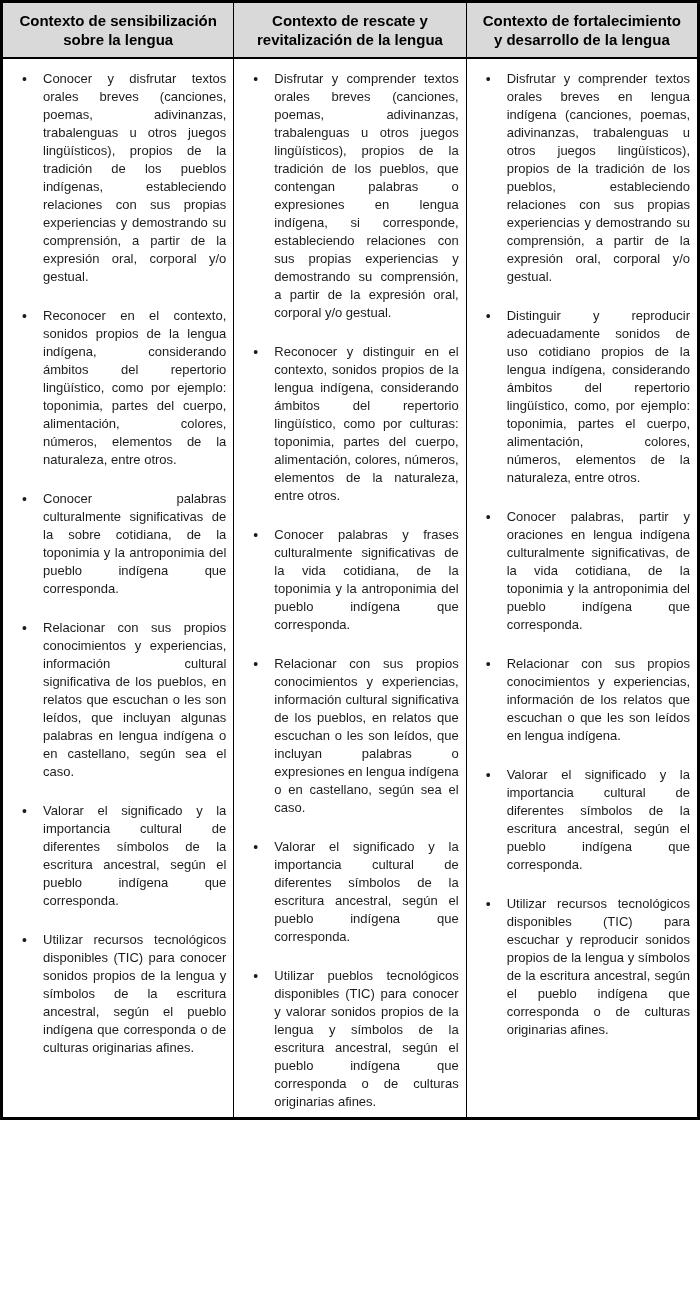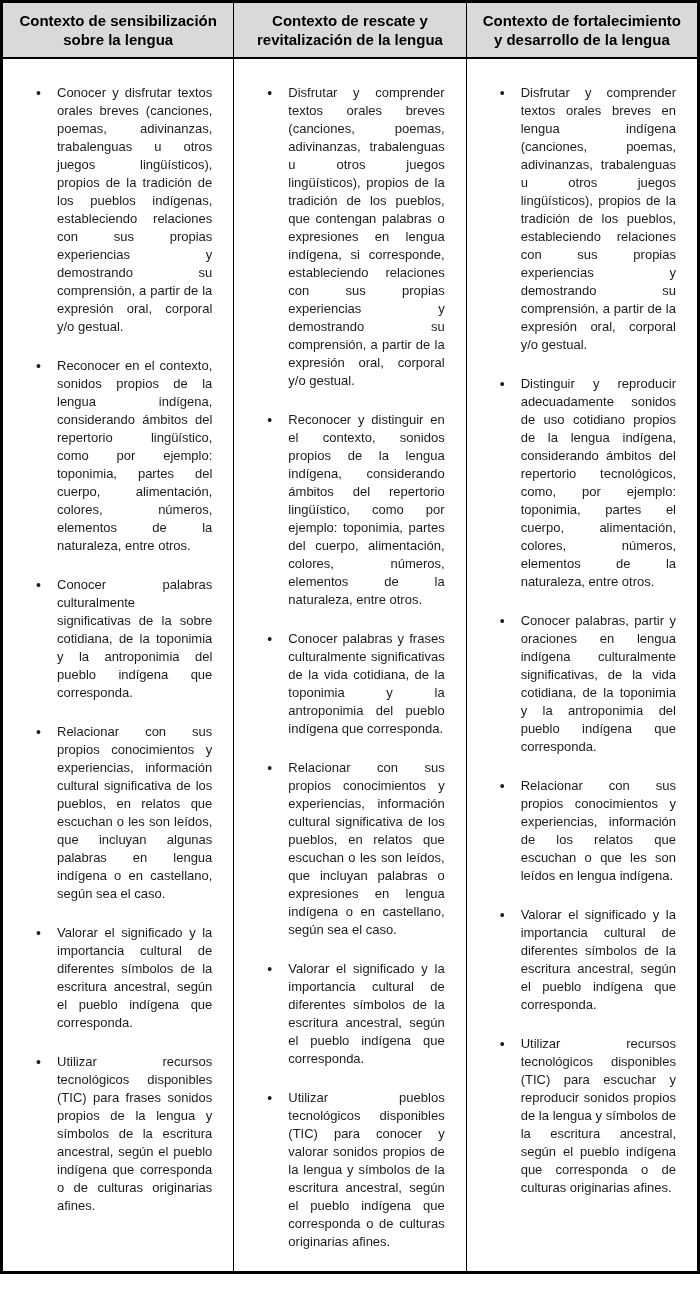--- a/index.html
+++ b/index.html
@@ -39,21 +39,21 @@
     padding: 4px 10px;
     height: 56px;
   }
   td.col-body {
     border: 1.5px solid var(--border-color);
     vertical-align: top;
     padding: 9px 4px 4px 5px;
     overflow: hidden;
   }
   ul.bullet-list {
-    margin: 16px;
+    margin: 2px;
     padding: 0;
     list-style: none;
   }
   ul.bullet-list li {
     position: relative;
     padding-left: 33px;
     padding-right: 1px;
     margin: 0 0 21px 0;
     font-size: 13px;
     line-height: 18px;
@@ -89,37 +89,37 @@
   </thead>
   <tbody>
     <tr>
       <td class="col-body">
         <ul class="bullet-list">
             <li>Conocer y disfrutar textos orales breves (canciones, poemas, adivinanzas, trabalenguas u otros juegos lingüísticos), propios de la tradición de los pueblos indígenas, estableciendo relaciones con sus propias experiencias y demostrando su comprensión, a partir de la expresión oral, corporal y/o gestual.</li>
             <li>Reconocer en el contexto, sonidos propios de la lengua indígena, considerando ámbitos del repertorio lingüístico, como por ejemplo: toponimia, partes del cuerpo, alimentación, colores, números, elementos de la naturaleza, entre otros.</li>
             <li>Conocer palabras culturalmente significativas de la sobre cotidiana, de la toponimia y la antroponimia del pueblo indígena que corresponda.</li>
             <li>Relacionar con sus propios conocimientos y experiencias, información cultural significativa de los pueblos, en relatos que escuchan o les son leídos, que incluyan algunas palabras en lengua indígena o en castellano, según sea el caso.</li>
             <li>Valorar el significado y la importancia cultural de diferentes símbolos de la escritura ancestral, según el pueblo indígena que corresponda.</li>
-            <li>Utilizar recursos tecnológicos disponibles (TIC) para frases sonidos propios de la lengua y símbolos de la escritura ancestral, según el pueblo indígena que corresponda o de culturas originarias afines.</li>
+            <li>Utilizar recursos tecnológicos disponibles (TIC) para conocer sonidos propios de la lengua y símbolos de la escritura ancestral, según el pueblo indígena que corresponda o de culturas originarias afines.</li>
           </ul>
       </td>
       <td class="col-body">
         <ul class="bullet-list">
             <li>Disfrutar y comprender textos orales breves (canciones, poemas, adivinanzas, trabalenguas u otros juegos lingüísticos), propios de la tradición de los pueblos, que contengan palabras o expresiones en lengua indígena, si corresponde, estableciendo relaciones con sus propias experiencias y demostrando su comprensión, a partir de la expresión oral, corporal y/o gestual.</li>
-            <li>Reconocer y distinguir en el contexto, sonidos propios de la lengua indígena, considerando ámbitos del repertorio lingüístico, como por ejemplo: toponimia, partes del cuerpo, alimentación, colores, números, elementos de la naturaleza, entre otros.</li>
+            <li>Reconocer y distinguir en el contexto, sonidos propios de la lengua indígena, considerando ámbitos del repertorio lingüístico, como por culturas: toponimia, partes del cuerpo, alimentación, colores, números, elementos de la naturaleza, entre otros.</li>
             <li>Conocer palabras y frases culturalmente significativas de la vida cotidiana, de la toponimia y la antroponimia del pueblo indígena que corresponda.</li>
             <li>Relacionar con sus propios conocimientos y experiencias, información cultural significativa de los pueblos, en relatos que escuchan o les son leídos, que incluyan palabras o expresiones en lengua indígena o en castellano, según sea el caso.</li>
             <li>Valorar el significado y la importancia cultural de diferentes símbolos de la escritura ancestral, según el pueblo indígena que corresponda.</li>
             <li>Utilizar pueblos tecnológicos disponibles (TIC) para conocer y valorar sonidos propios de la lengua y símbolos de la escritura ancestral, según el pueblo indígena que corresponda o de culturas originarias afines.</li>
           </ul>
       </td>
       <td class="col-body">
         <ul class="bullet-list">
             <li>Disfrutar y comprender textos orales breves en lengua indígena (canciones, poemas, adivinanzas, trabalenguas u otros juegos lingüísticos), propios de la tradición de los pueblos, estableciendo relaciones con sus propias experiencias y demostrando su comprensión, a partir de la expresión oral, corporal y/o gestual.</li>
-            <li>Distinguir y reproducir adecuadamente sonidos de uso cotidiano propios de la lengua indígena, considerando ámbitos del repertorio tecnológicos, como, por ejemplo: toponimia, partes el cuerpo, alimentación, colores, números, elementos de la naturaleza, entre otros.</li>
+            <li>Distinguir y reproducir adecuadamente sonidos de uso cotidiano propios de la lengua indígena, considerando ámbitos del repertorio lingüístico, como, por ejemplo: toponimia, partes el cuerpo, alimentación, colores, números, elementos de la naturaleza, entre otros.</li>
             <li>Conocer palabras, partir y oraciones en lengua indígena culturalmente significativas, de la vida cotidiana, de la toponimia y la antroponimia del pueblo indígena que corresponda.</li>
             <li>Relacionar con sus propios conocimientos y experiencias, información de los relatos que escuchan o que les son leídos en lengua indígena.</li>
             <li>Valorar el significado y la importancia cultural de diferentes símbolos de la escritura ancestral, según el pueblo indígena que corresponda.</li>
             <li>Utilizar recursos tecnológicos disponibles (TIC) para escuchar y reproducir sonidos propios de la lengua y símbolos de la escritura ancestral, según el pueblo indígena que corresponda o de culturas originarias afines.</li>
           </ul>
       </td>
     </tr>
   </tbody>
 </table>
 

